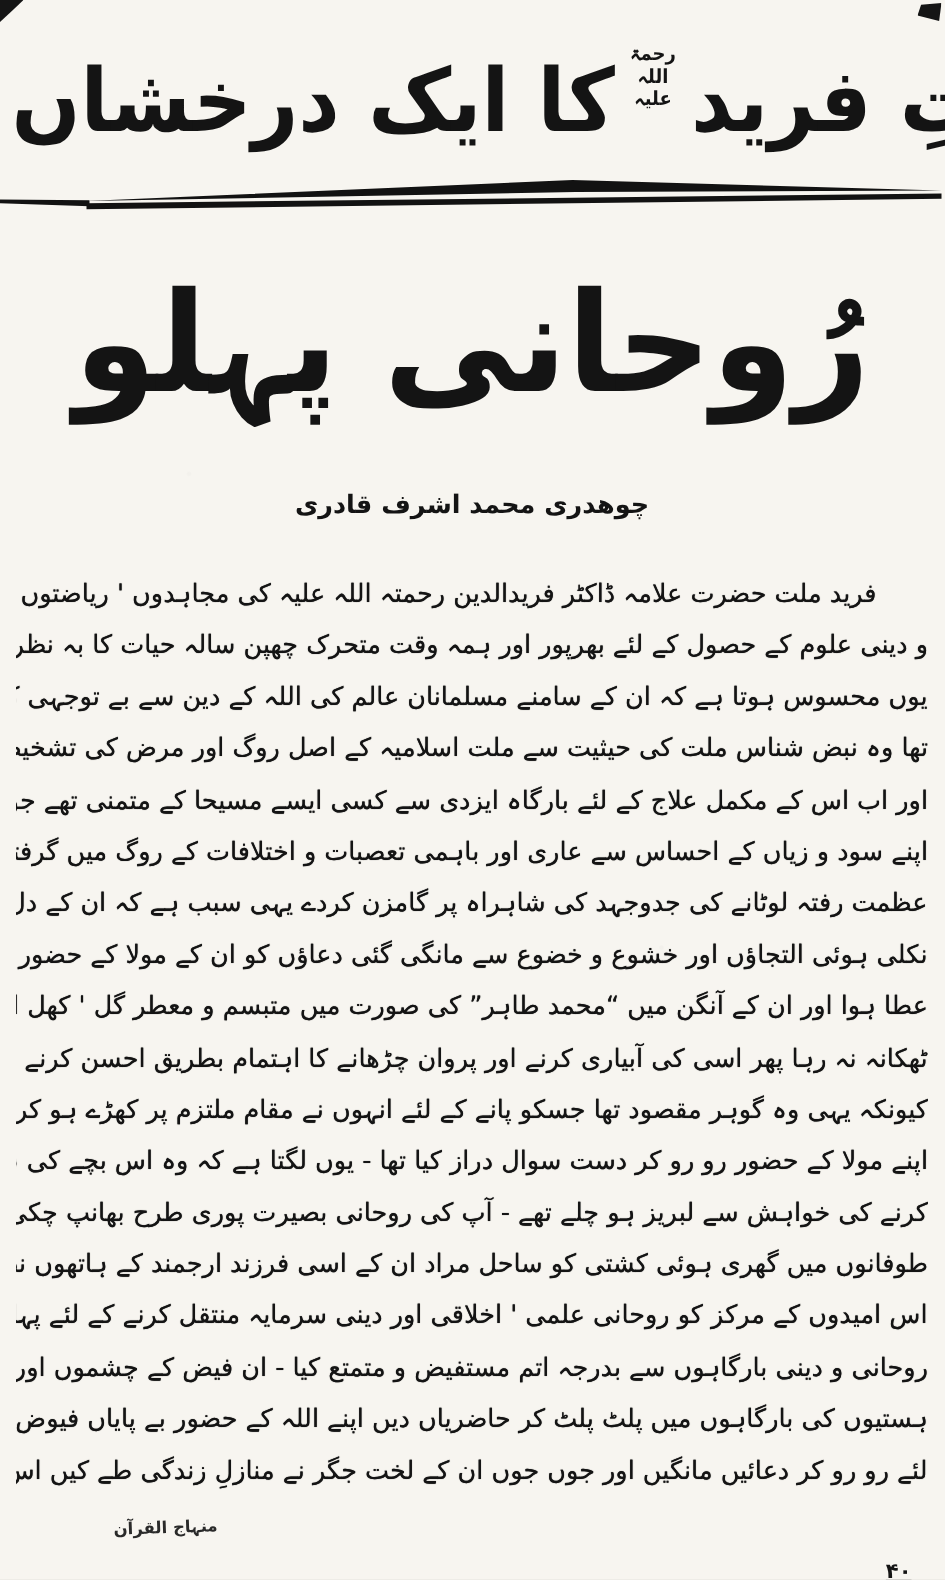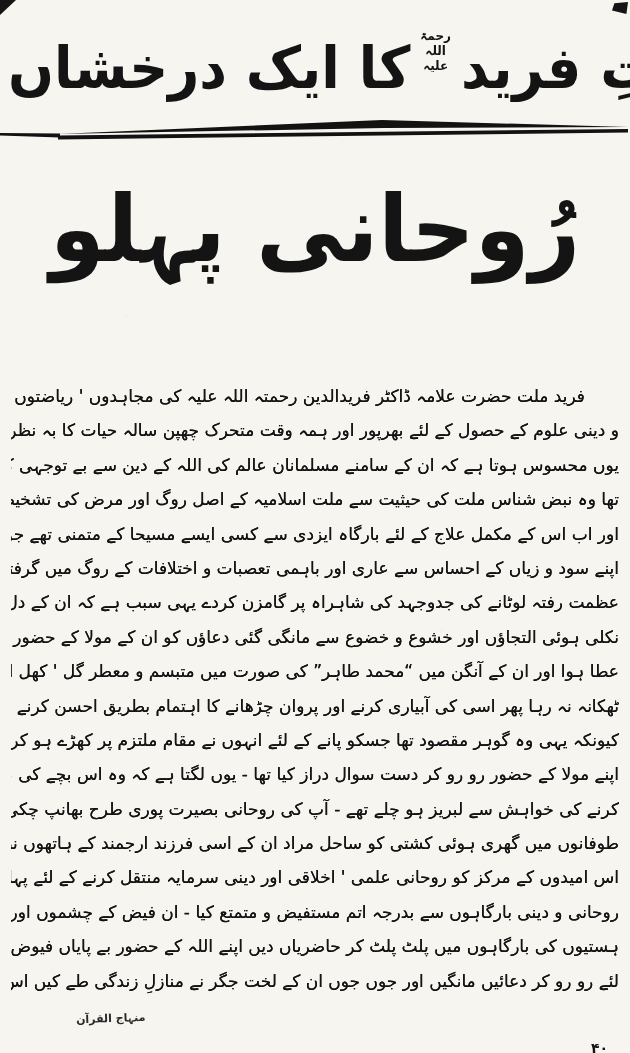--- a/index.html
+++ b/index.html
@@ -143,20 +143,21 @@
   </div>
 
   <svg class="divider" viewBox="0 0 630 24" xmlns="http://www.w3.org/2000/svg" aria-hidden="true">
     <path d="M58 16 L382 2 L628 9 L384 10 Z" fill="#121212"></path>
     <path d="M58 17.5 L628 11 L628 14.5 L58 21.5 Z" fill="#121212"></path>
     <path d="M0 15 L60 15.5 L60 19.5 L0 17.5 Z" fill="#121212"></path>
   </svg>
 
   <div class="main-title">رُوحانی پہلو</div>
 
+  <div class="byline">چوھدری محمد اشرف قادری</div>
 
   <div class="article-body">
       <div class="body-line">فرید ملت حضرت علامہ ڈاکٹر فریدالدین رحمتہ اللہ علیہ کی مجاہدوں ' ریاضتوں ' زیارتوں اور روحانی</div>
       <div class="body-line">و دینی علوم کے حصول کے لئے بھرپور اور ہمہ وقت متحرک چھپن سالہ حیات کا بہ نظر عمیق جائزہ لیں تو</div>
       <div class="body-line">یوں محسوس ہوتا ہے کہ ان کے سامنے مسلمانان عالم کی اللہ کے دین سے بے توجہی کا راز منکشف ہو چکا</div>
       <div class="body-line">تھا وہ نبض شناس ملت کی حیثیت سے ملت اسلامیہ کے اصل روگ اور مرض کی تشخیص کر چکے تھے</div>
       <div class="body-line">اور اب اس کے مکمل علاج کے لئے بارگاہ ایزدی سے کسی ایسے مسیحا کے متمنی تھے جو تساہل پسند '</div>
       <div class="body-line">اپنے سود و زیاں کے احساس سے عاری اور باہمی تعصبات و اختلافات کے روگ میں گرفتار ملت کو اسکی</div>
       <div class="body-line">عظمت رفتہ لوٹانے کی جدوجہد کی شاہراہ پر گامزن کردے یہی سبب ہے کہ ان کے دل کی گہرائیوں سے</div>
       <div class="body-line">نکلی ہوئی التجاؤں اور خشوع و خضوع سے مانگی گئی دعاؤں کو ان کے مولا کے حضور جب شرف قبولیت</div>

